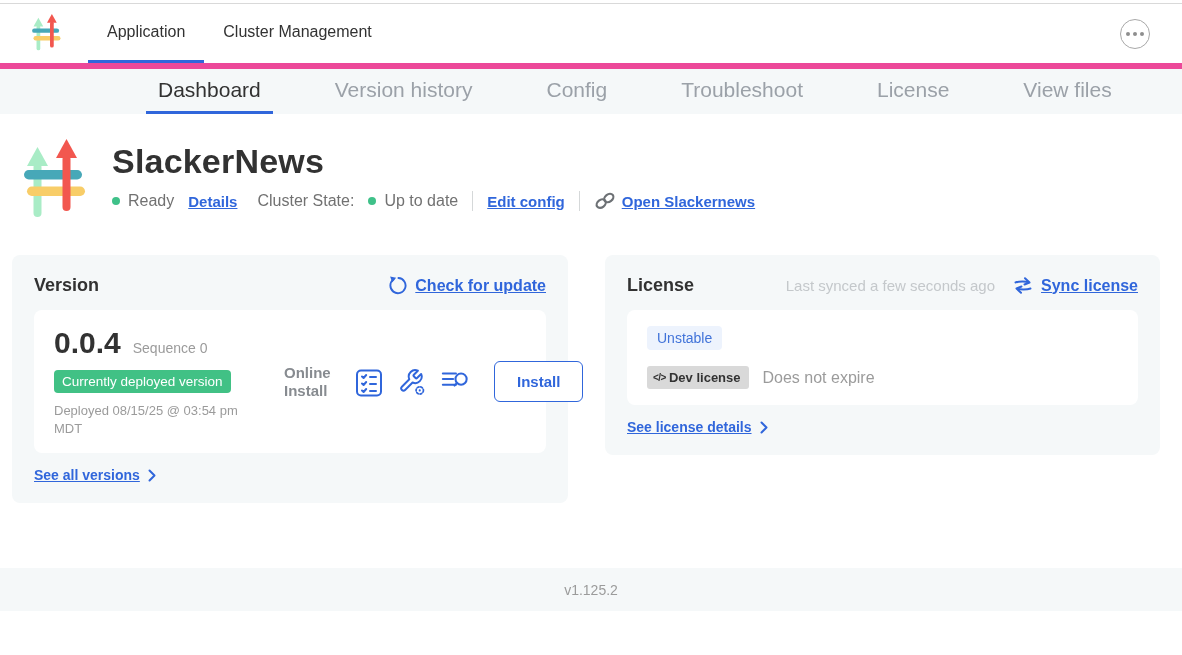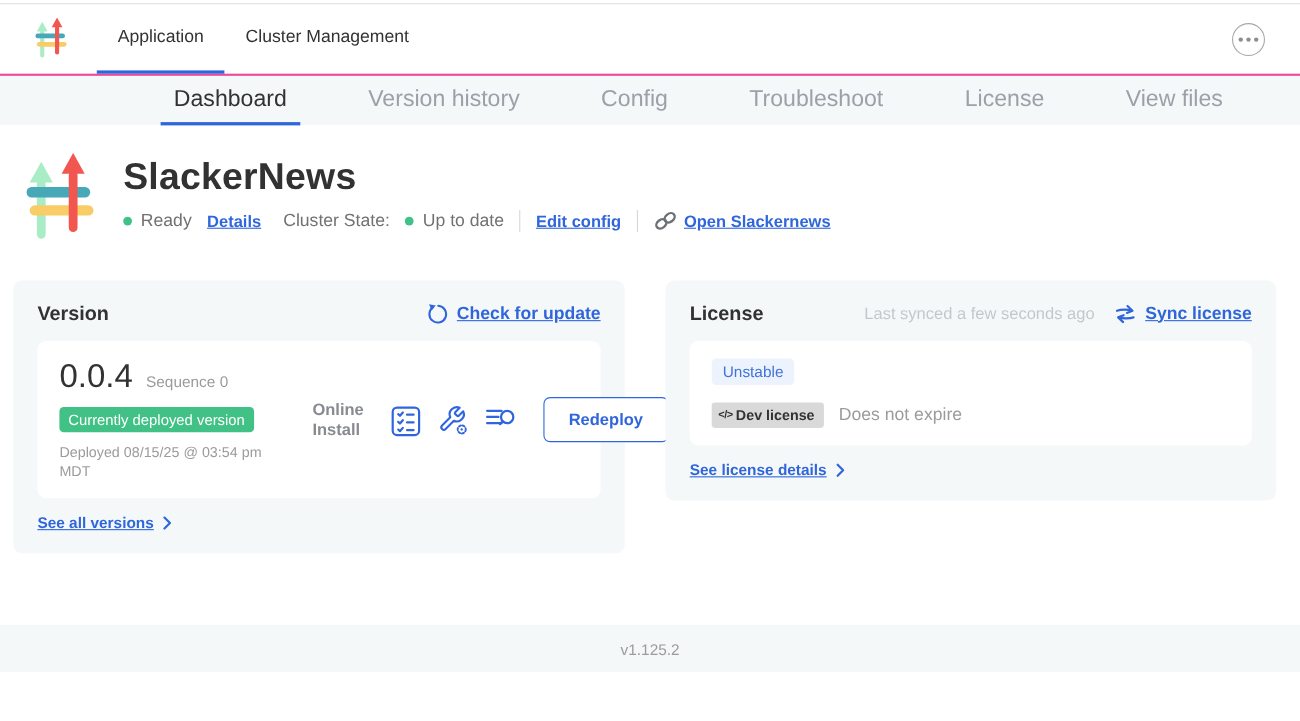--- a/index.html
+++ b/index.html
@@ -1,21 +1,21 @@
 <!DOCTYPE html>
 <html><head>
 <meta charset="utf-8">
 <style>
   * { margin:0; padding:0; box-sizing:border-box; }
   html,body { width:1182px; height:655px; overflow:hidden; background:#fff;
     font-family:"Liberation Sans","DejaVu Sans",sans-serif; color:#323232; }
   .top-strip { height:4px; background:#fff; border-bottom:1px solid #d9d9d9; }
 
   
-  .header { height:65px; background:#fff; border-bottom:2px solid #ec4899;
+  .header { height:65px; background:#fff; border-bottom:6px solid #ec4899;
     display:flex; align-items:stretch; }
   .header-logo { margin-left:32px; align-self:center; width:30px; height:40px; display:flex; }
   .header-tabs { display:flex; margin-left:26px; }
   .header-tab { display:flex; align-items:center; padding:0 19px; font-size:16px;
     color:#323232; cursor:pointer; border-bottom:3px solid transparent; }
   .header-tab.active { border-bottom-color:#3066db; }
   .header-right { margin-left:auto; margin-right:32px; align-self:center; }
   .ellipsis-btn { width:30px; height:30px; border-radius:50%; border:1px solid #a8a8a8;
     display:flex; align-items:center; justify-content:center; cursor:pointer; background:#fff; }
   .ellipsis-btn span { display:flex; gap:3px; }
@@ -48,21 +48,21 @@
   .card-head { display:flex; align-items:center; }
   .card-title { font-size:18px; font-weight:700; color:#323232; }
   .card-head-right { margin-left:auto; display:flex; align-items:center; gap:8px; }
   .inner-card { background:#fff; border-radius:8px; margin-top:14px; padding:16px 20px; }
   .card-foot-link { margin-top:14px; display:flex; align-items:center; gap:8px; font-size:14px; }
 
   
   .version-inner { display:flex; align-items:center; min-height:126px; }
   .version-left { width:222px; flex:none; }
   .version-num-row { display:flex; align-items:baseline; gap:12px; }
-  .version-num { font-size:30px; font-weight:400; color:#323232; }
+  .version-num { font-size:30px; font-weight:700; color:#323232; }
   .sequence { font-size:14px; color:#9b9b9b; }
   .deployed-badge { display:inline-block; margin-top:10px; background:#41c185; color:#fff;
     font-size:13.5px; font-weight:400; padding:4px 8px; border-radius:4px; }
   .deployed-at { margin-top:9px; font-size:13px; line-height:1.35; color:#9b9b9b; width:215px; }
   .version-right { display:flex; align-items:center; gap:15px; margin-left:8px; }
   .install-type { width:56px; font-size:15px; font-weight:600; color:#878b90; line-height:1.15; }
   .action-icon { width:28px; height:28px; display:flex; cursor:pointer; }
   .redeploy-btn { margin-left:10px; background:#fff; border:1px solid #3066db; color:#3066db;
     font-weight:700; font-size:15px; padding:11px 22px; border-radius:6px; cursor:pointer;
     font-family:inherit; }
@@ -232,21 +232,21 @@
           </span>
           <span class="action-icon">
             <svg viewBox="0 0 30 24" width="30" height="24" fill="none" stroke="#3066db" stroke-width="2.2" stroke-linecap="round">
               <line x1="2" y1="5" x2="16" y2="5"></line>
               <line x1="2" y1="11" x2="13" y2="11"></line>
               <line x1="2" y1="17" x2="16" y2="17"></line>
               <circle cx="21.5" cy="11" r="6"></circle>
               <line x1="17.2" y1="15.3" x2="14.5" y2="18"></line>
             </svg>
           </span>
-          <button class="redeploy-btn">Redeploy</button>
+          <button class="redeploy-btn">Install</button>
         </div>
       </div>
 
       <div class="card-foot-link">
         <span class="link">See all versions</span>
         <span>
           <svg viewBox="0 0 8 13" width="8" height="13" fill="none" stroke="#3066db" stroke-width="2" stroke-linecap="round" stroke-linejoin="round">
             <polyline points="1.5,1.5 6.5,6.5 1.5,11.5"></polyline>
           </svg>
         </span>

